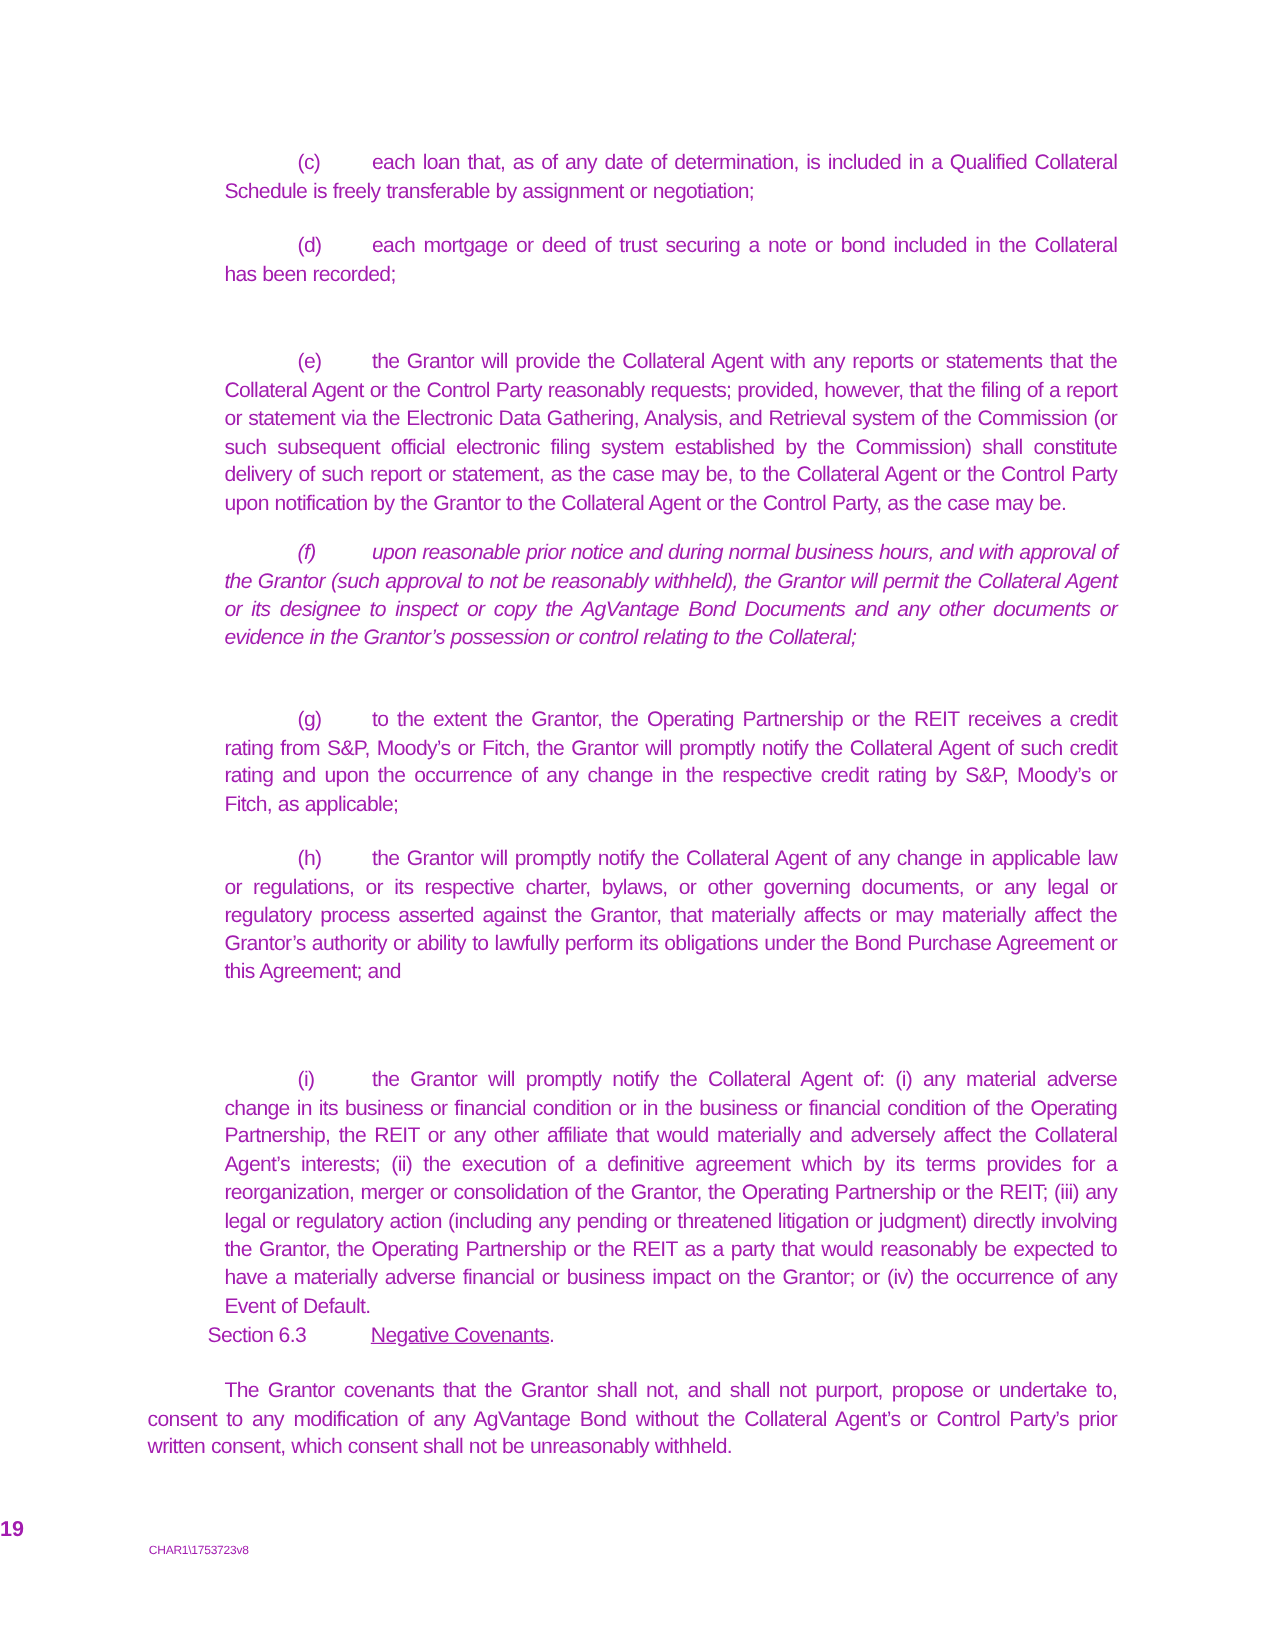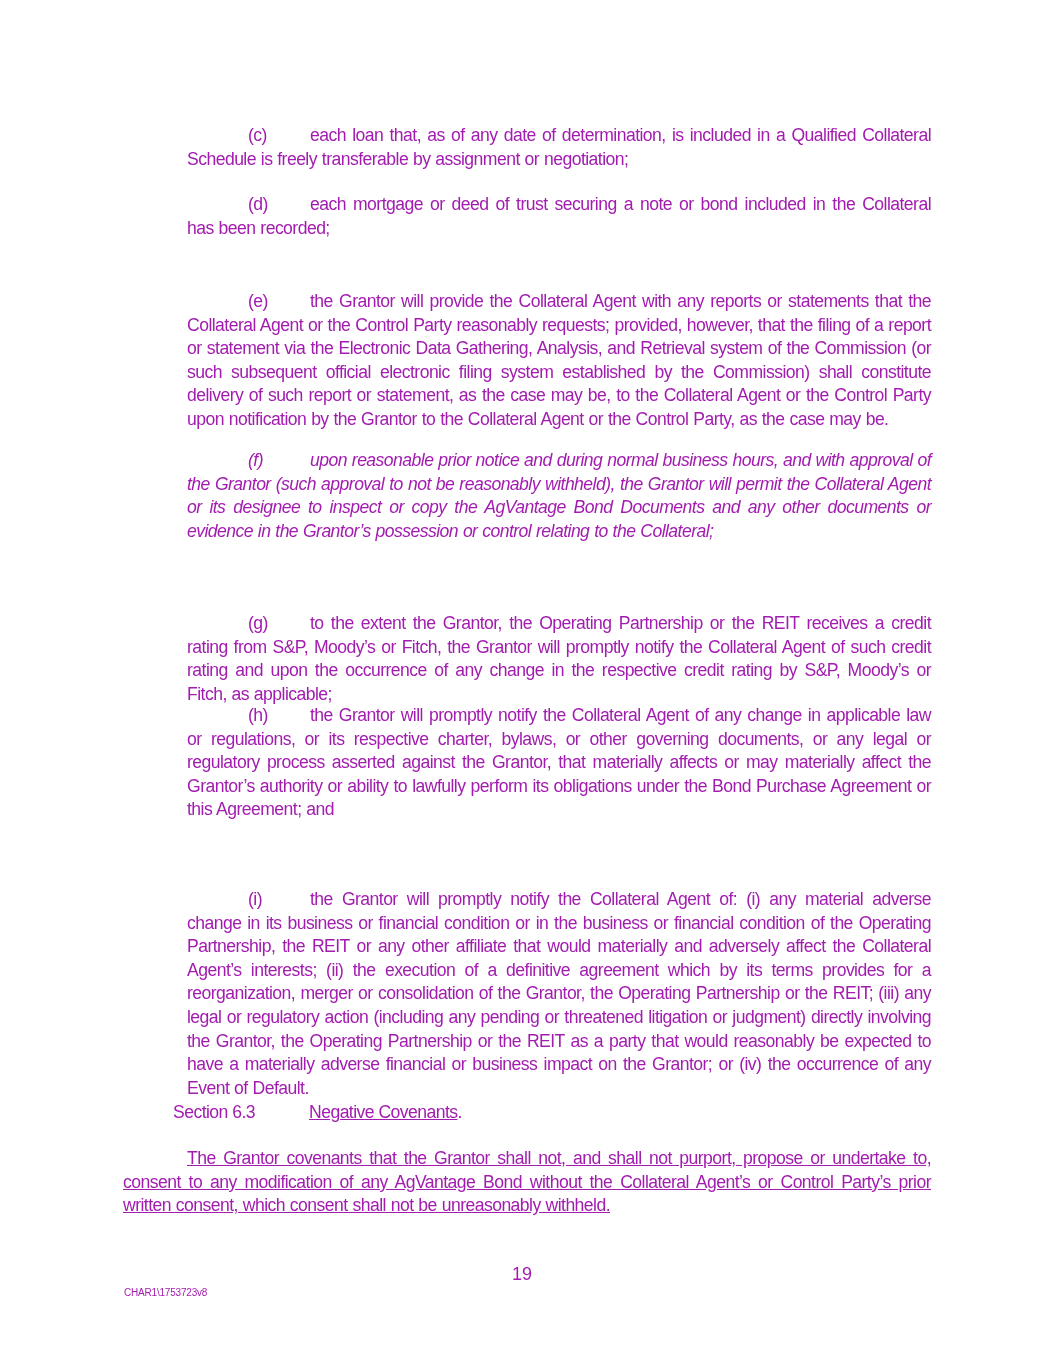--- a/index.html
+++ b/index.html
@@ -18,40 +18,39 @@
       text-align: justify;
       letter-spacing: -0.55px;
       word-spacing: 0.5px;
       margin: 0;
     }
     .para .lbl { display: inline-block; width: 62px; margin-left: 61px; }
     .p-c { top: 124px; }
     .p-d { top: 193px; }
     .p-e { top: 262px; margin-top: 28px; }
     .p-f { top: 449px; font-style: italic; }
-    .p-g { top: 588px; margin-top: 24px; }
+    .p-g { top: 588px; }
     .p-h { top: 704px; }
     .p-i { top: 888px; }
     .section-heading {
       position: absolute; left: 173px; top: 1101px;
       font-size: 17.6px; line-height: 23.6px; letter-spacing: -0.55px;
       margin: 0;
     }
     .section-heading .num { display: inline-block; width: 136px; }
     .section-heading .title { text-decoration: underline; }
     .p-final {
       position: absolute; left: 123px; width: 808px; top: 1147px;
       font-size: 17.6px; line-height: 23.6px; text-align: justify;
       letter-spacing: -0.55px; word-spacing: 0.5px; margin: 0;
       text-indent: 64px;
-      text-decoration: underline;
     }
     .page-number {
       position: absolute; left: 0; width: 1044px; top: 1264px;
-      text-align: center; font-size: 18px; margin: 0;
+      text-align: left; font-size: 18px; margin: 0; font-weight: bold;
     }
     .doc-id {
       position: absolute; left: 124px; top: 1287px;
       font-size: 10px; margin: 0; letter-spacing: -0.2px;
     }
   </style>
 </head>
 <body>
 
 <div class="page">

